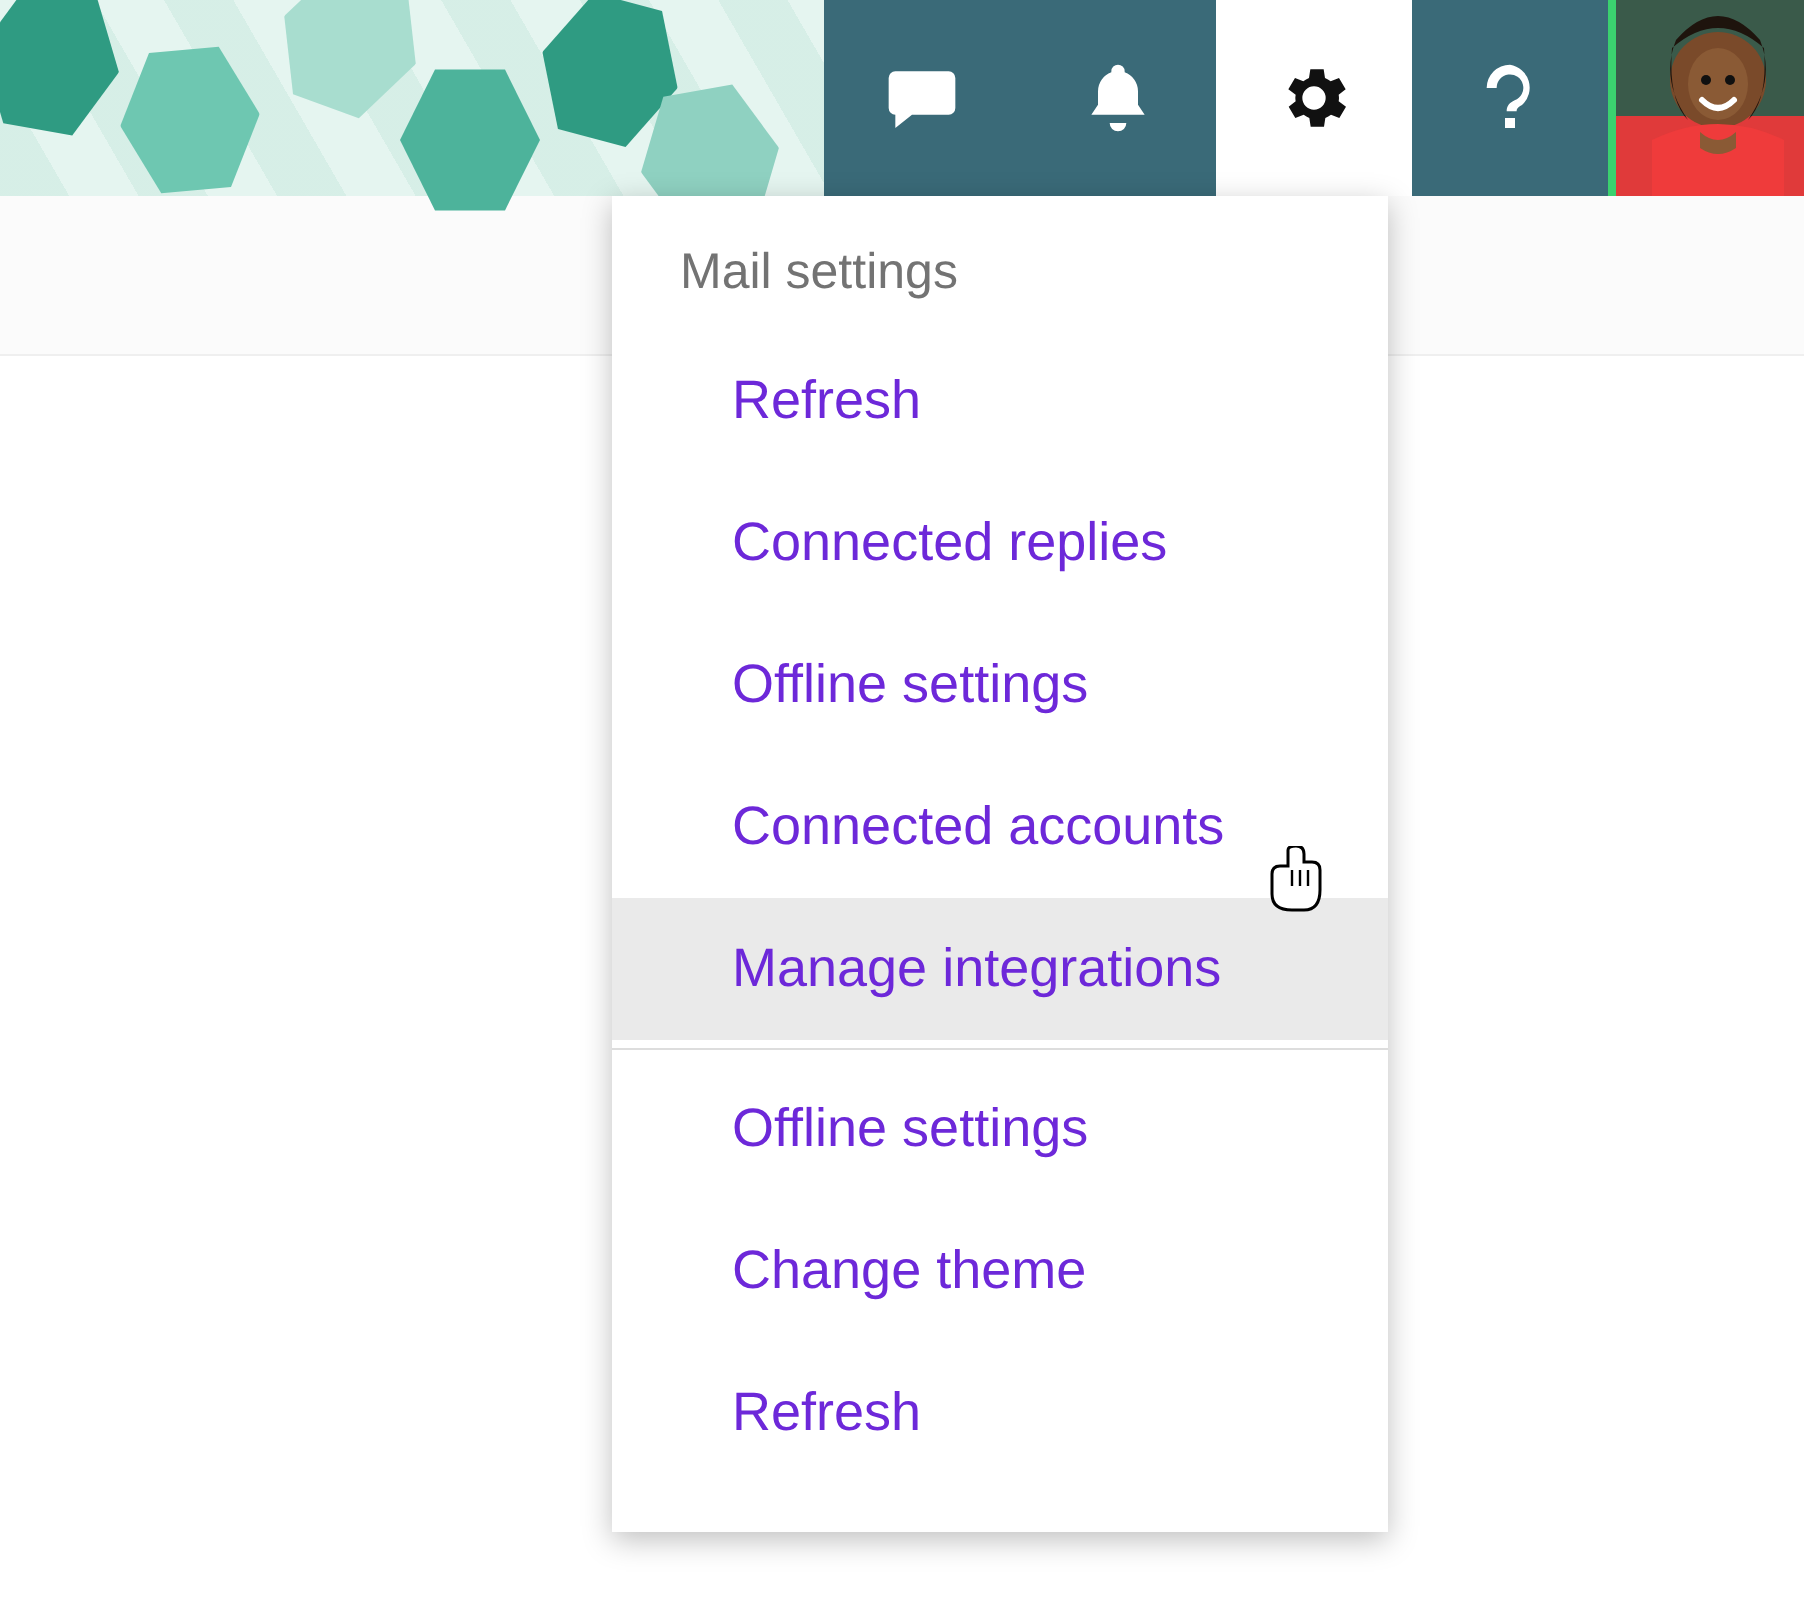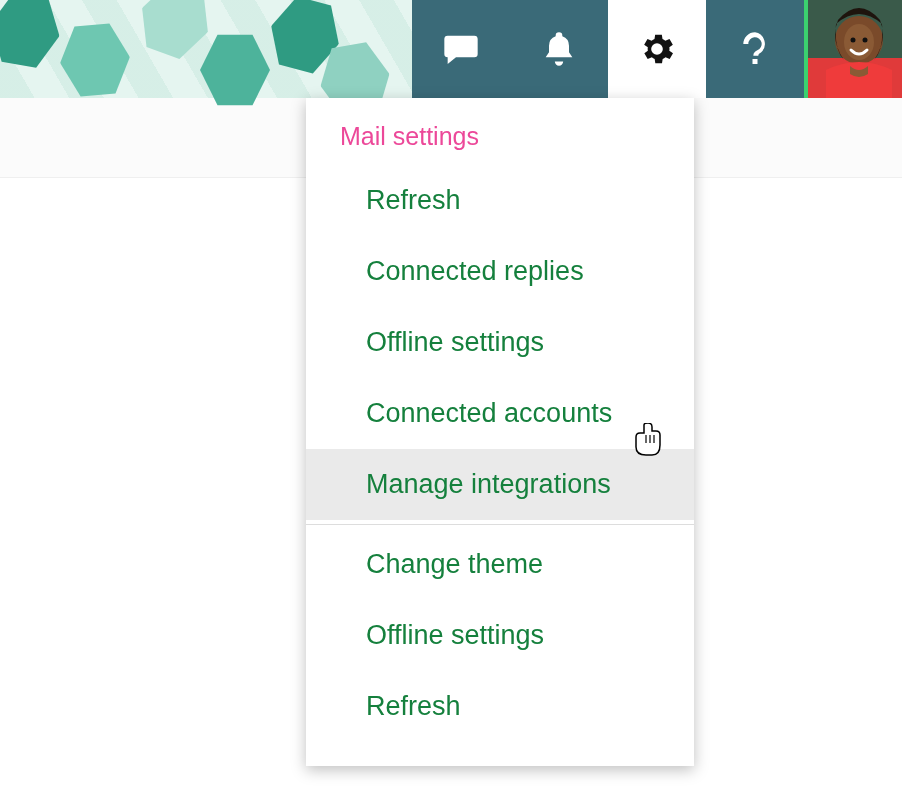--- a/index.html
+++ b/index.html
@@ -109,27 +109,27 @@
     width: 388px;
     background: #ffffff;
     box-shadow: 0 4px 14px rgba(0,0,0,0.25);
     box-sizing: border-box;
     padding: 16px 0 24px 0;
     z-index: 5;
   }
 
   .menu-header {
     font-size: 25px;
-    color: #ec4899;
+    color: #737373;
     padding: 8px 48px 14px 34px;
   }
 
   .menu-item {
     font-size: 27px;
-    color: #15803d;
+    color: #6d28d9;
     padding: 20px 37px 20px 60px;
     cursor: pointer;
   }
   .menu-item.hovered {
     background: #eaeaea;
   }
 
   .menu-divider {
     height: 1px;
     background: #dddddd;
@@ -231,24 +231,24 @@
   <div class="menu-item">
     <span>Connected accounts</span>
   </div>
   <div class="menu-item hovered">
     <span>Manage integrations</span>
   </div>
 
   <div class="menu-divider"></div>
 
   <div class="menu-item">
+    <span>Offline settings</span>
+  </div>
+  <div class="menu-item">
     <span>Change theme</span>
-  </div>
-  <div class="menu-item">
-    <span>Offline settings</span>
   </div>
   <div class="menu-item">
     <span>Refresh</span>
   </div>
 </div>
 
 <div class="cursor">
   <svg viewBox="0 0 30 34">
     <path d="M10 2 L10 10 L6 10 Q2 10 2 14 L2 24 Q2 32 12 32 L18 32 Q26 32 26 22 L26 12 Q26 8 22 8 L18 8 L18 4 Q18 0 14 0 Q10 0 10 2 Z" fill="#ffffff" stroke="#000000" stroke-width="1.5"></path>
     <line x1="12" y1="12" x2="12" y2="20" stroke="#000" stroke-width="1.2"></line>

